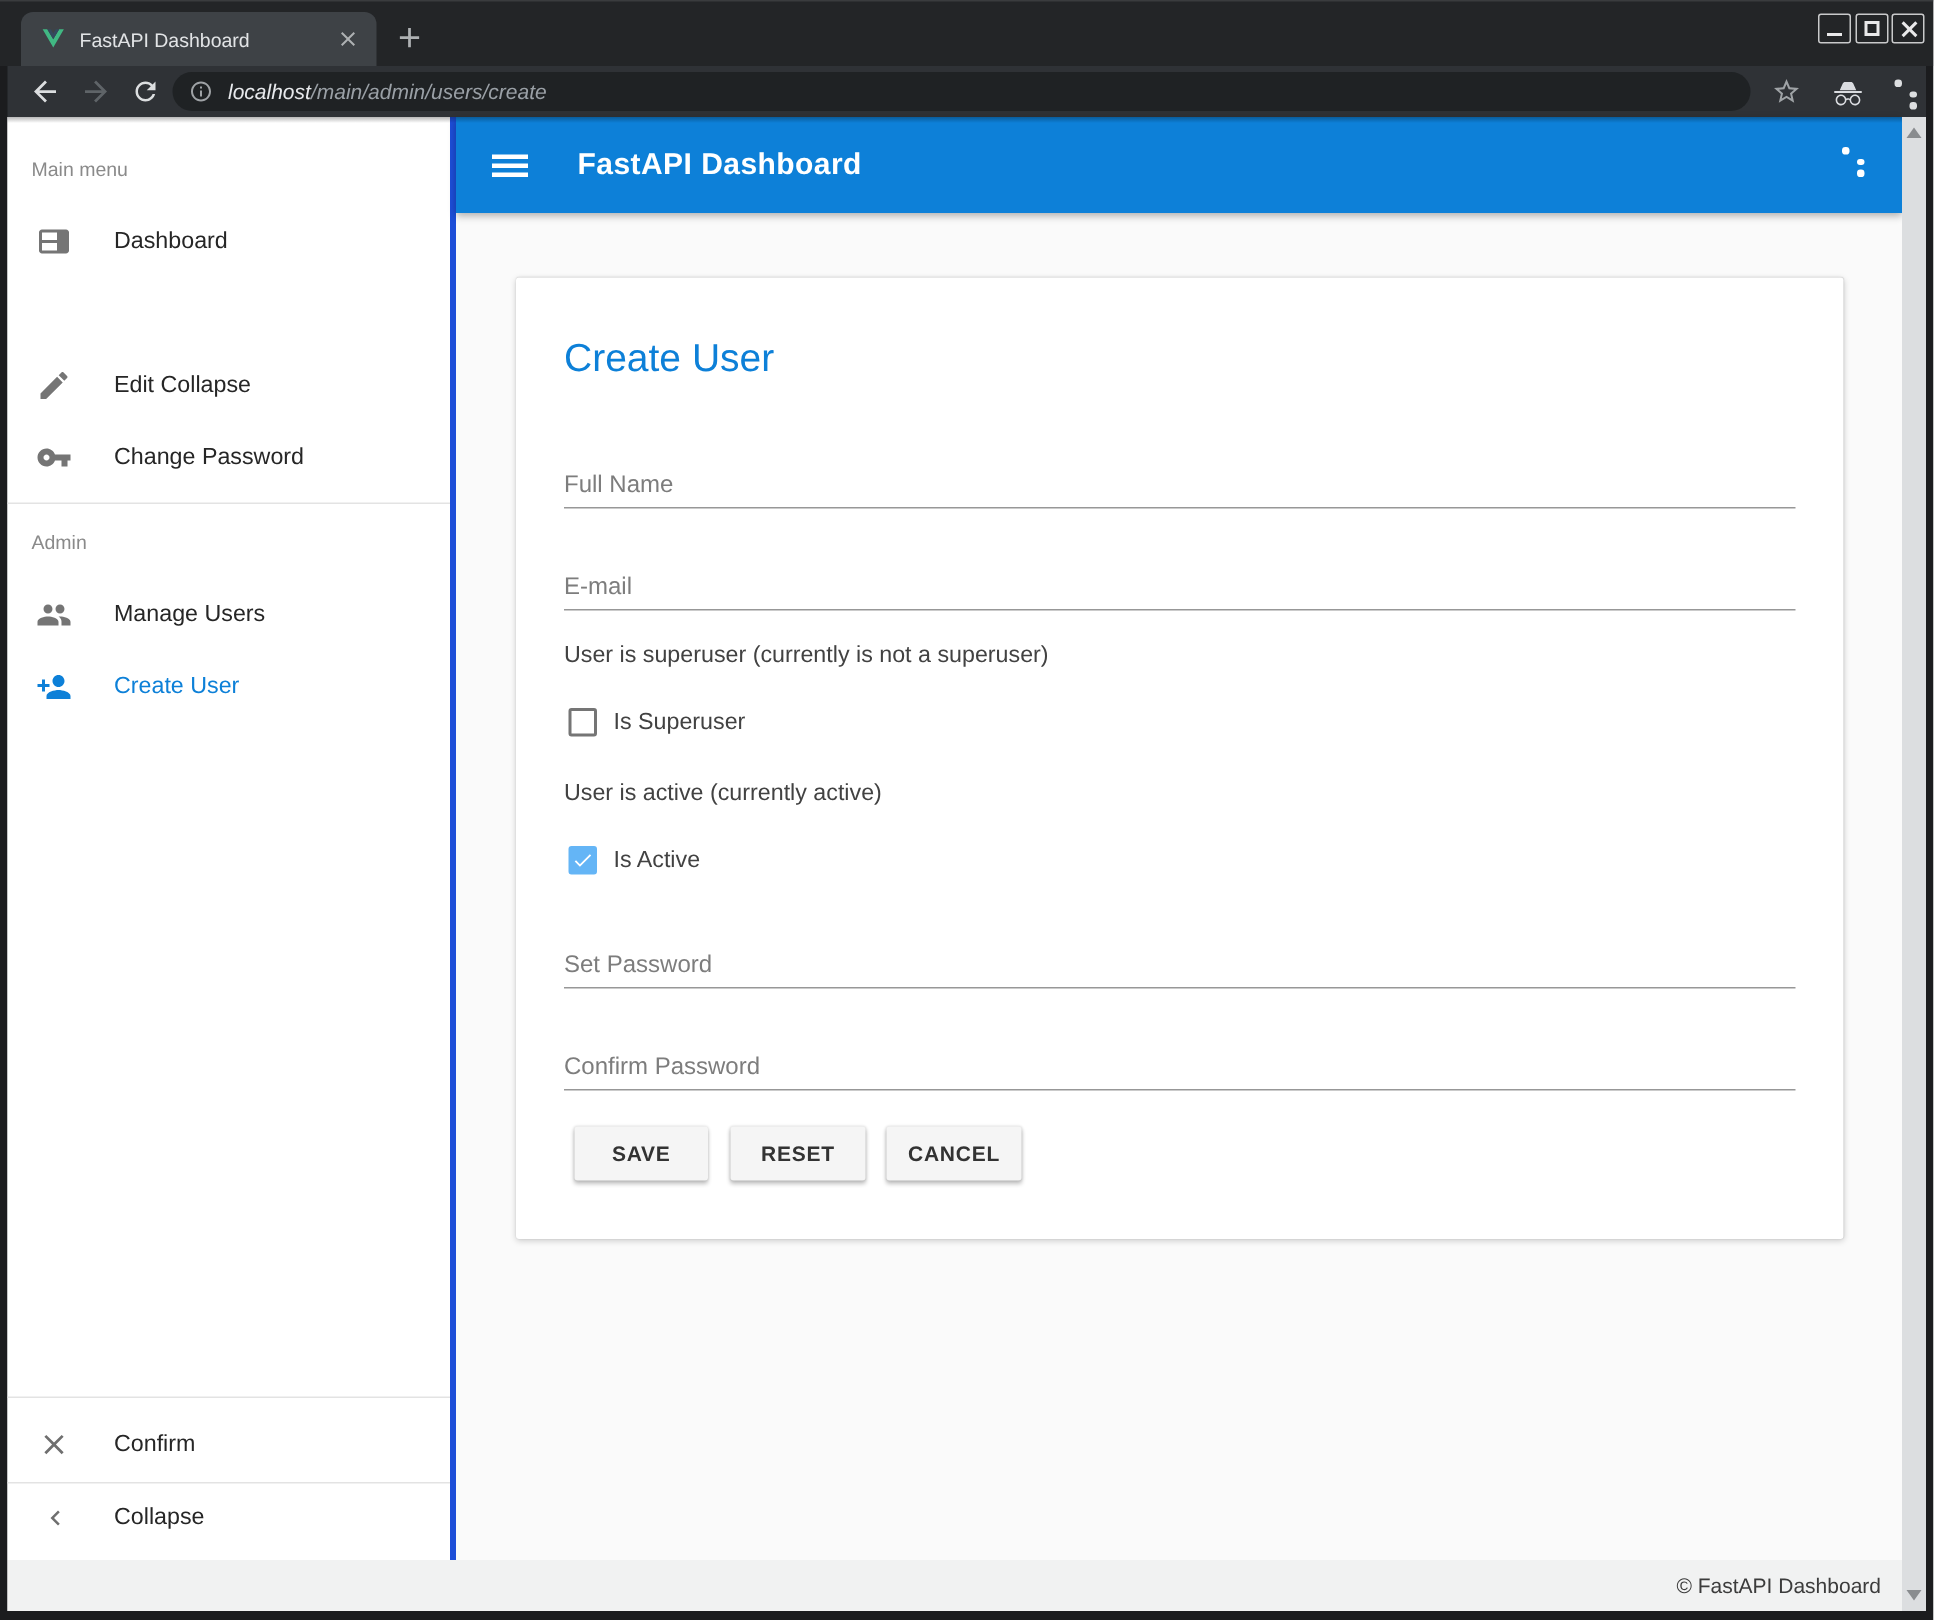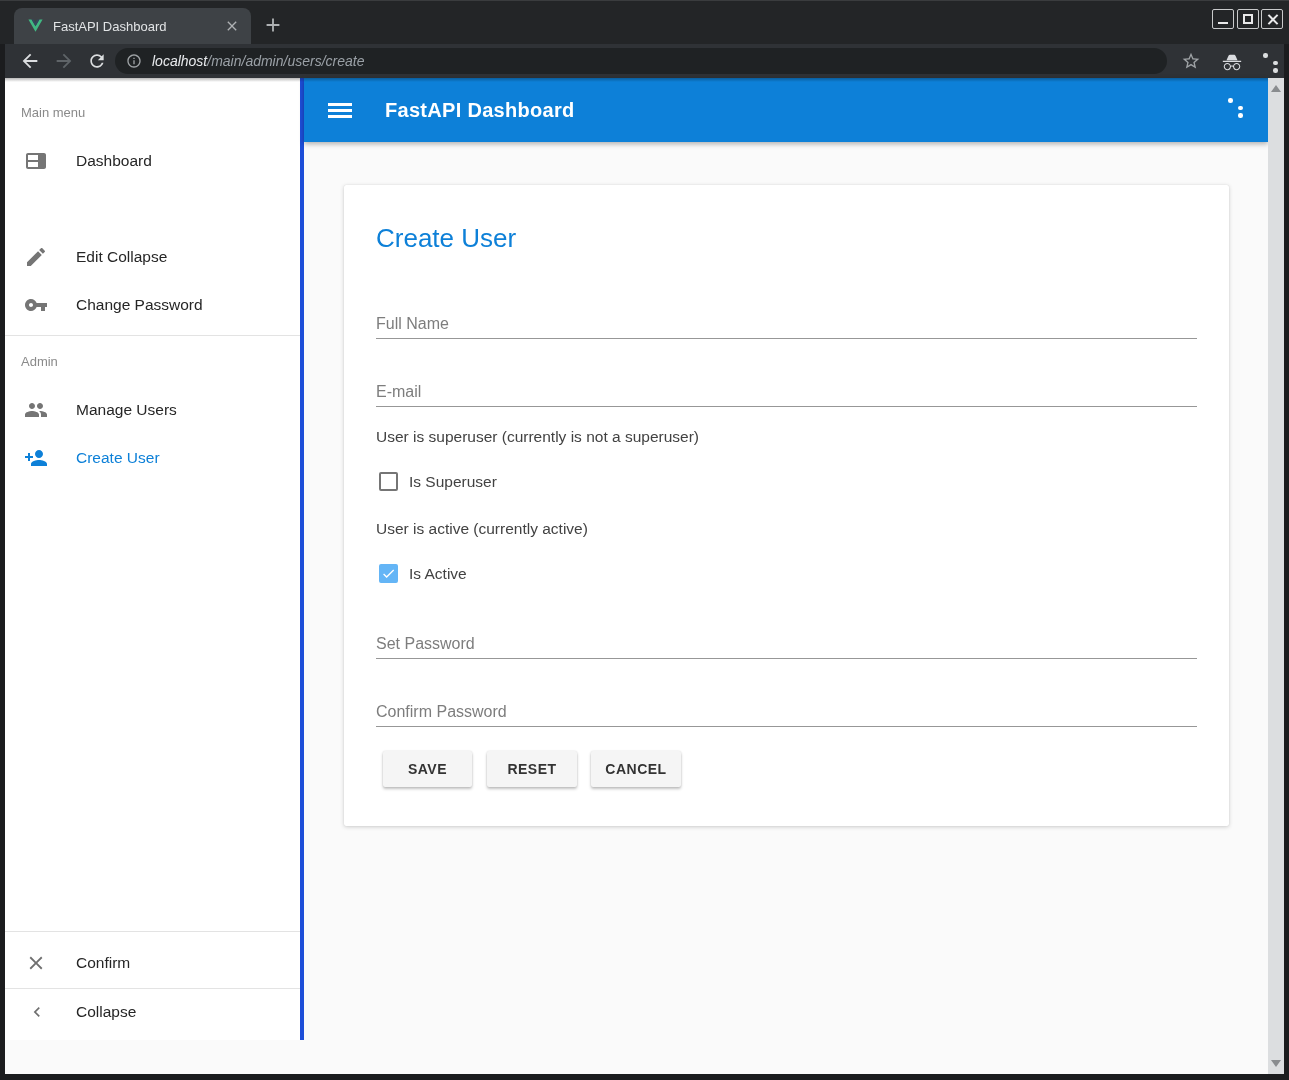--- a/index.html
+++ b/index.html
@@ -226,20 +226,23 @@
 
         <input class="tf" style="top: 512px;" type="password" placeholder="Confirm Password">
         <input class="tf" style="top: 444px;" type="password" placeholder="Set Password">
 
         <button class="btn" style="left:39px; width:89px">SAVE</button>
         <button class="btn" style="left:143px; width:90px">RESET</button>
         <button class="btn" style="left:247px; width:90px">CANCEL</button>
       </div>
     </div>
 
+    <div class="footer">
+      <span>© FastAPI Dashboard</span>
+    </div>
 
     <div class="scrollbar">
       <div class="sb-arrow sb-up"></div>
       <div class="sb-arrow sb-down"></div>
     </div>
   </div>
 
 </div>
 
 </body></html>

